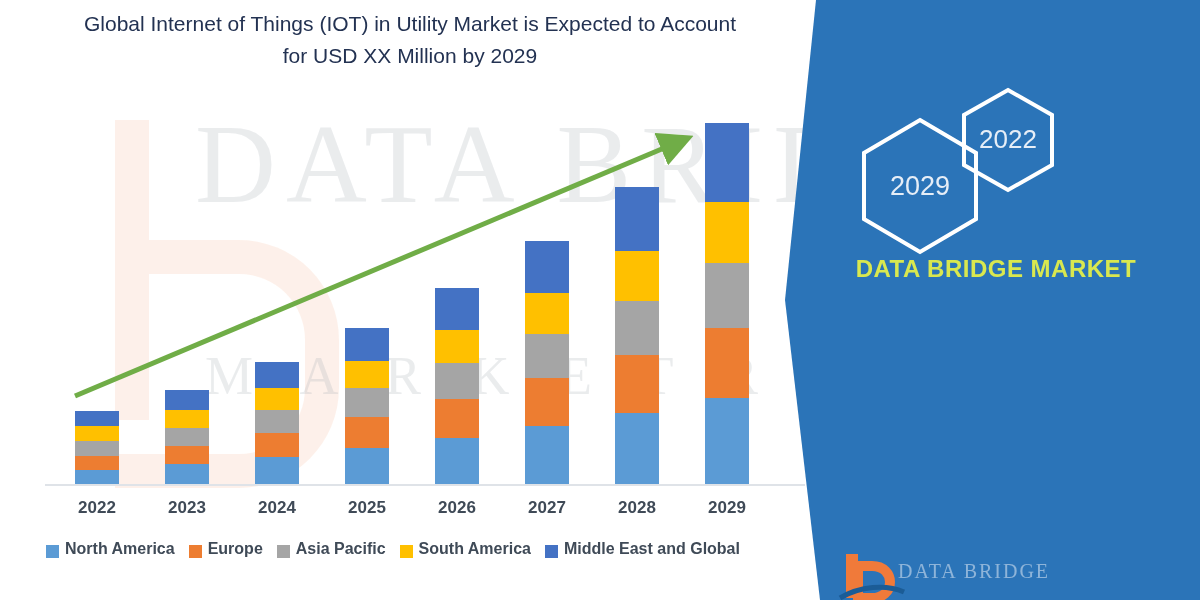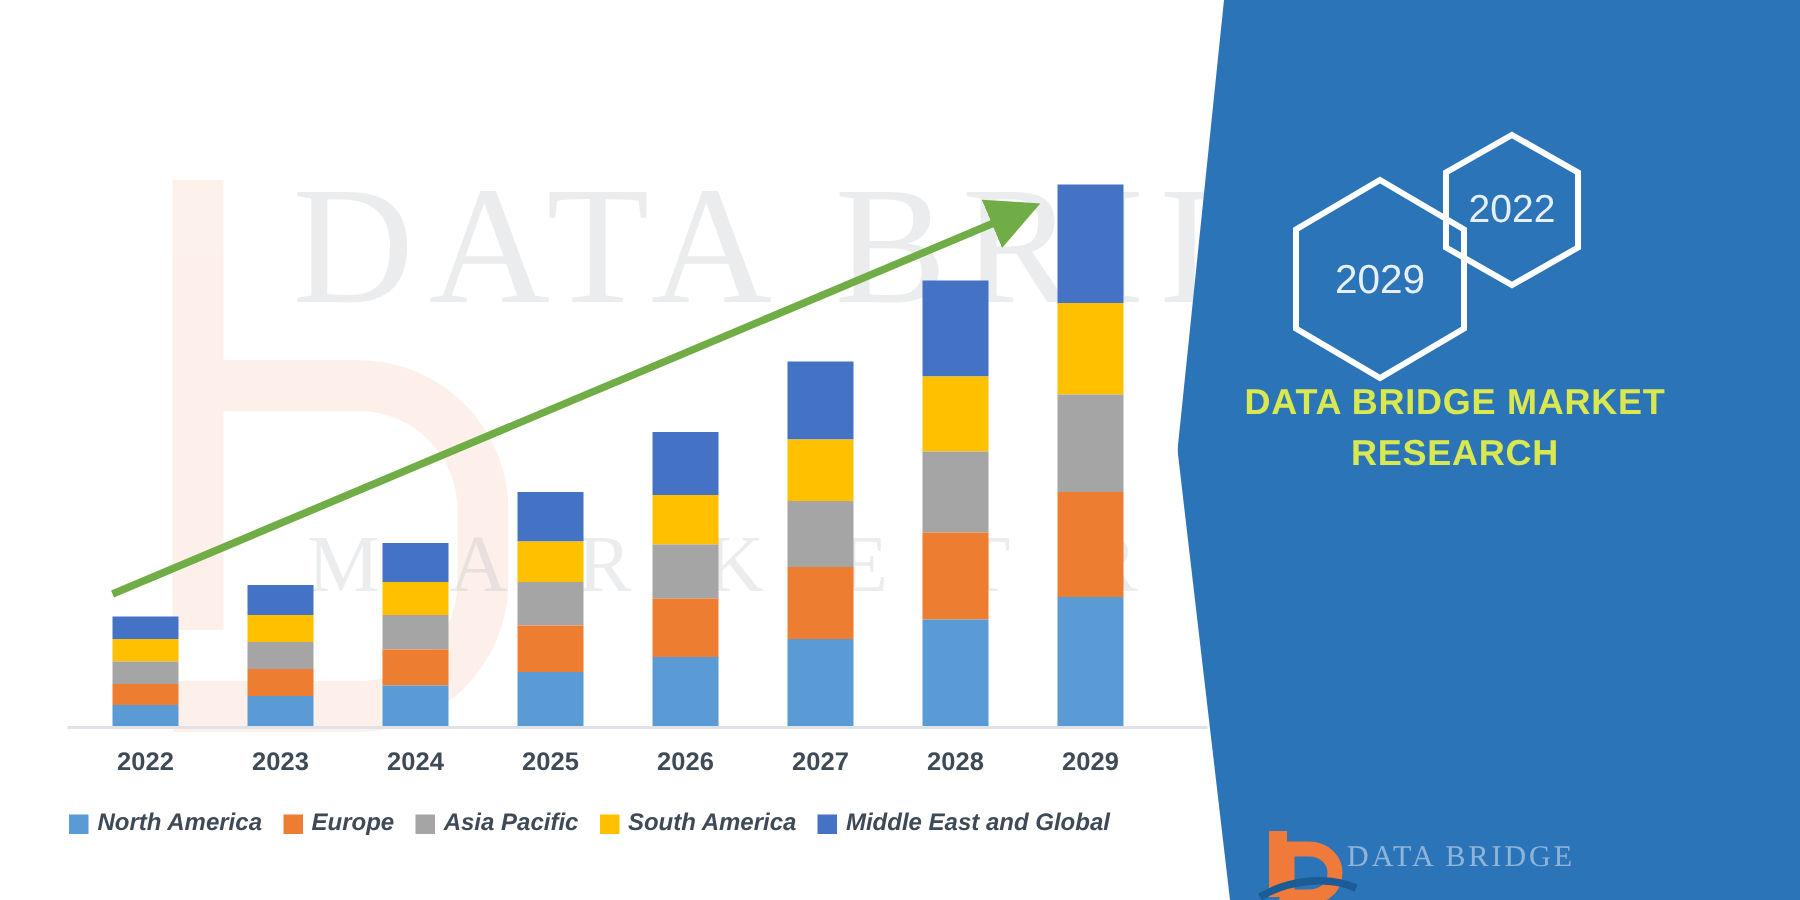--- a/index.html
+++ b/index.html
@@ -47,21 +47,21 @@
   }
 
   
   .arrow-svg{position:absolute;left:0;top:0;width:820px;height:600px;pointer-events:none;}
 
   
   .legend{
     position:absolute;left:46px;top:540px;width:740px;
     display:flex;align-items:center;justify-content:flex-start;gap:14px;
   }
-  .legend-item{display:flex;align-items:center;gap:6px;font-style:italic;}
+  .legend-item{display:flex;align-items:flex-end;gap:6px;}
   .legend-swatch{width:13px;height:13px;display:block;}
   .legend-label{font-size:16px;font-weight:bold;color:#3f4a57;white-space:nowrap;}
 
   
   .panel{
     position:absolute;left:760px;top:0;width:440px;height:600px;
     background:#2b74b8;
     clip-path:polygon(56px 0, 440px 0, 440px 600px, 60px 600px, 25px 300px);
   }
   .panel-wm{
@@ -70,21 +70,21 @@
   }
   .panel-wm1{left:-10px;top:120px;font-size:150px;letter-spacing:12px;}
   .panel-wm2{left:-6px;top:410px;font-size:70px;letter-spacing:22px;}
 
   .panel-title{
     position:absolute;left:30px;top:4px;width:380px;text-align:center;
     color:#eaf2fb;font-size:21px;line-height:1.45;
   }
   .hexwrap{position:absolute;left:40px;top:85px;width:360px;height:180px;}
   .brand{
-    position:absolute;left:20px;top:252px;width:380px;text-align:center;
+    position:absolute;left:46px;top:252px;width:380px;text-align:center;
     color:#d9e84f;font-size:24px;font-weight:bold;line-height:1.4;
     letter-spacing:.5px;
   }
   .brand-line2{display:block;}
 
   
   .logo{position:absolute;left:838px;top:552px;width:230px;height:48px;}
   .logo-text{
     position:absolute;left:60px;top:8px;color:#dfe9f4;opacity:.55;
     font-size:20px;letter-spacing:2px;font-family:"Liberation Serif",serif;
@@ -96,20 +96,21 @@
 <div id="stage">
 
   <div class="wm-b">
     <div class="stem"></div>
     <div class="bowl"></div>
   </div>
   <div class="wm-text wm-line1">DATA BRIDGE</div>
   <div class="wm-text wm-line2">M A R K E T   R E S E A R C H</div>
 
   <div class="plot">
+    <div class="chart-title">Global Internet of Things (IOT) in Utility Market is Expected to Account for USD XX Million by 2029</div>
     <div class="axis-line"></div>
     <div id="bars">
         <div class="bar" style="left: 75px;">
           <span class="seg" style="height: 15px; background: rgb(68, 114, 196);"></span>
           <span class="seg" style="height: 15px; background: rgb(255, 192, 0);"></span>
           <span class="seg" style="height: 15px; background: rgb(165, 165, 165);"></span>
           <span class="seg" style="height: 14px; background: rgb(237, 125, 49);"></span>
           <span class="seg" style="height: 14px; background: rgb(91, 155, 213);"></span>
         </div>
         <div class="bar" style="left: 165px;">
@@ -214,21 +215,20 @@
       <svg viewBox="0 0 360 180" width="360" height="180">
         <polygon points="208,5 252,30 252,80 208,105 164,80 164,30" fill="none" stroke="#ffffff" stroke-width="4"></polygon>
         <text id="hexSmall" x="208" y="63" text-anchor="middle" font-family="Liberation Sans, sans-serif" font-size="26" fill="#e6eef7">2022</text>
         <polygon points="120,35 176,68 176,134 120,167 64,134 64,68" fill="none" stroke="#ffffff" stroke-width="4"></polygon>
         <text id="hexBig" x="120" y="110" text-anchor="middle" font-family="Liberation Sans, sans-serif" font-size="27" fill="#e6eef7">2029</text>
       </svg>
     </div>
 
     <div class="brand">
       <span>DATA BRIDGE MARKET</span>
-      <span class="brand-line2">RESEARCH</span>
     </div>
   </div>
 
   <div class="logo">
     <svg viewBox="0 0 230 48" width="230" height="48">
       <path d="M8,2 L20,2 L20,46 L8,46 Z" fill="#F07A3A"></path>
       <path d="M20,14 L34,14 C46,14 52,22 52,30 C52,40 44,46 34,46 L20,46 Z" fill="none" stroke="#F07A3A" stroke-width="10"></path>
       <path d="M2,46 C22,34 48,32 66,40" fill="none" stroke="#1b5c96" stroke-width="5"></path>
     </svg>
     <div class="logo-text">DATA BRIDGE</div>

